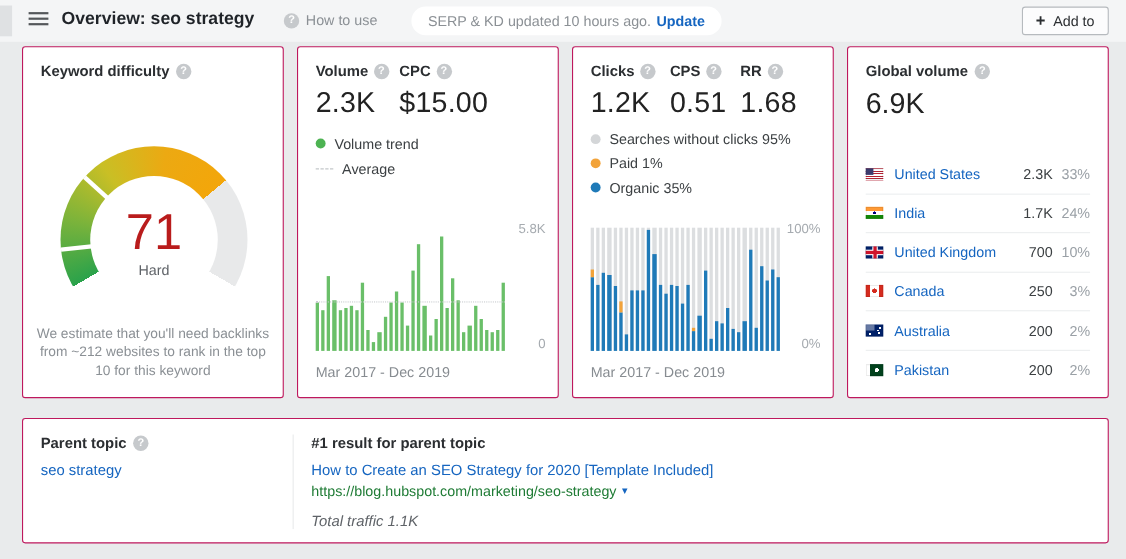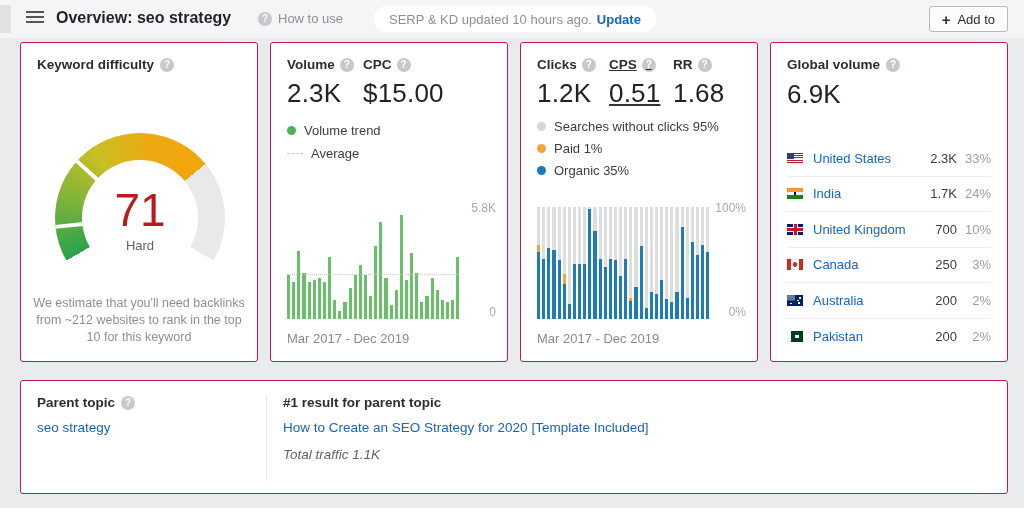--- a/index.html
+++ b/index.html
@@ -218,21 +218,21 @@
 
 <div class="card" id="card-clicks">
   <div class="metric-row">
     <div class="metric" style="width:72px;">
       <div class="m-label">
         <span>Clicks</span>
         <span class="help">?</span>
       </div>
       <div class="m-value">1.2K</div>
     </div>
-    <div class="metric" style="width:64px;text-decoration:underline;">
+    <div class="metric" style="width:64px;">
       <div class="m-label">
         <span>CPS</span>
         <span class="help">?</span>
       </div>
       <div class="m-value">0.51</div>
     </div>
     <div class="metric">
       <div class="m-label">
         <span>RR</span>
         <span class="help">?</span>
@@ -417,15 +417,19 @@
     <div class="pt-title">
       <span>Parent topic</span>
       <span class="help">?</span>
     </div>
     <div class="pt-keyword">seo strategy</div>
   </div>
   <div class="pt-divider"></div>
   <div class="pt-right">
     <div class="pt-result-title">#1 result for parent topic</div>
     <div class="pt-link">How to Create an SEO Strategy for 2020 [Template Included]</div>
+    <div class="pt-url">
+      <span>https://blog.hubspot.com/marketing/seo-strategy</span>
+      <span class="caret">▾</span>
+    </div>
     <div class="pt-traffic">Total traffic 1.1K</div>
   </div>
 </div>
 
 </body></html>

